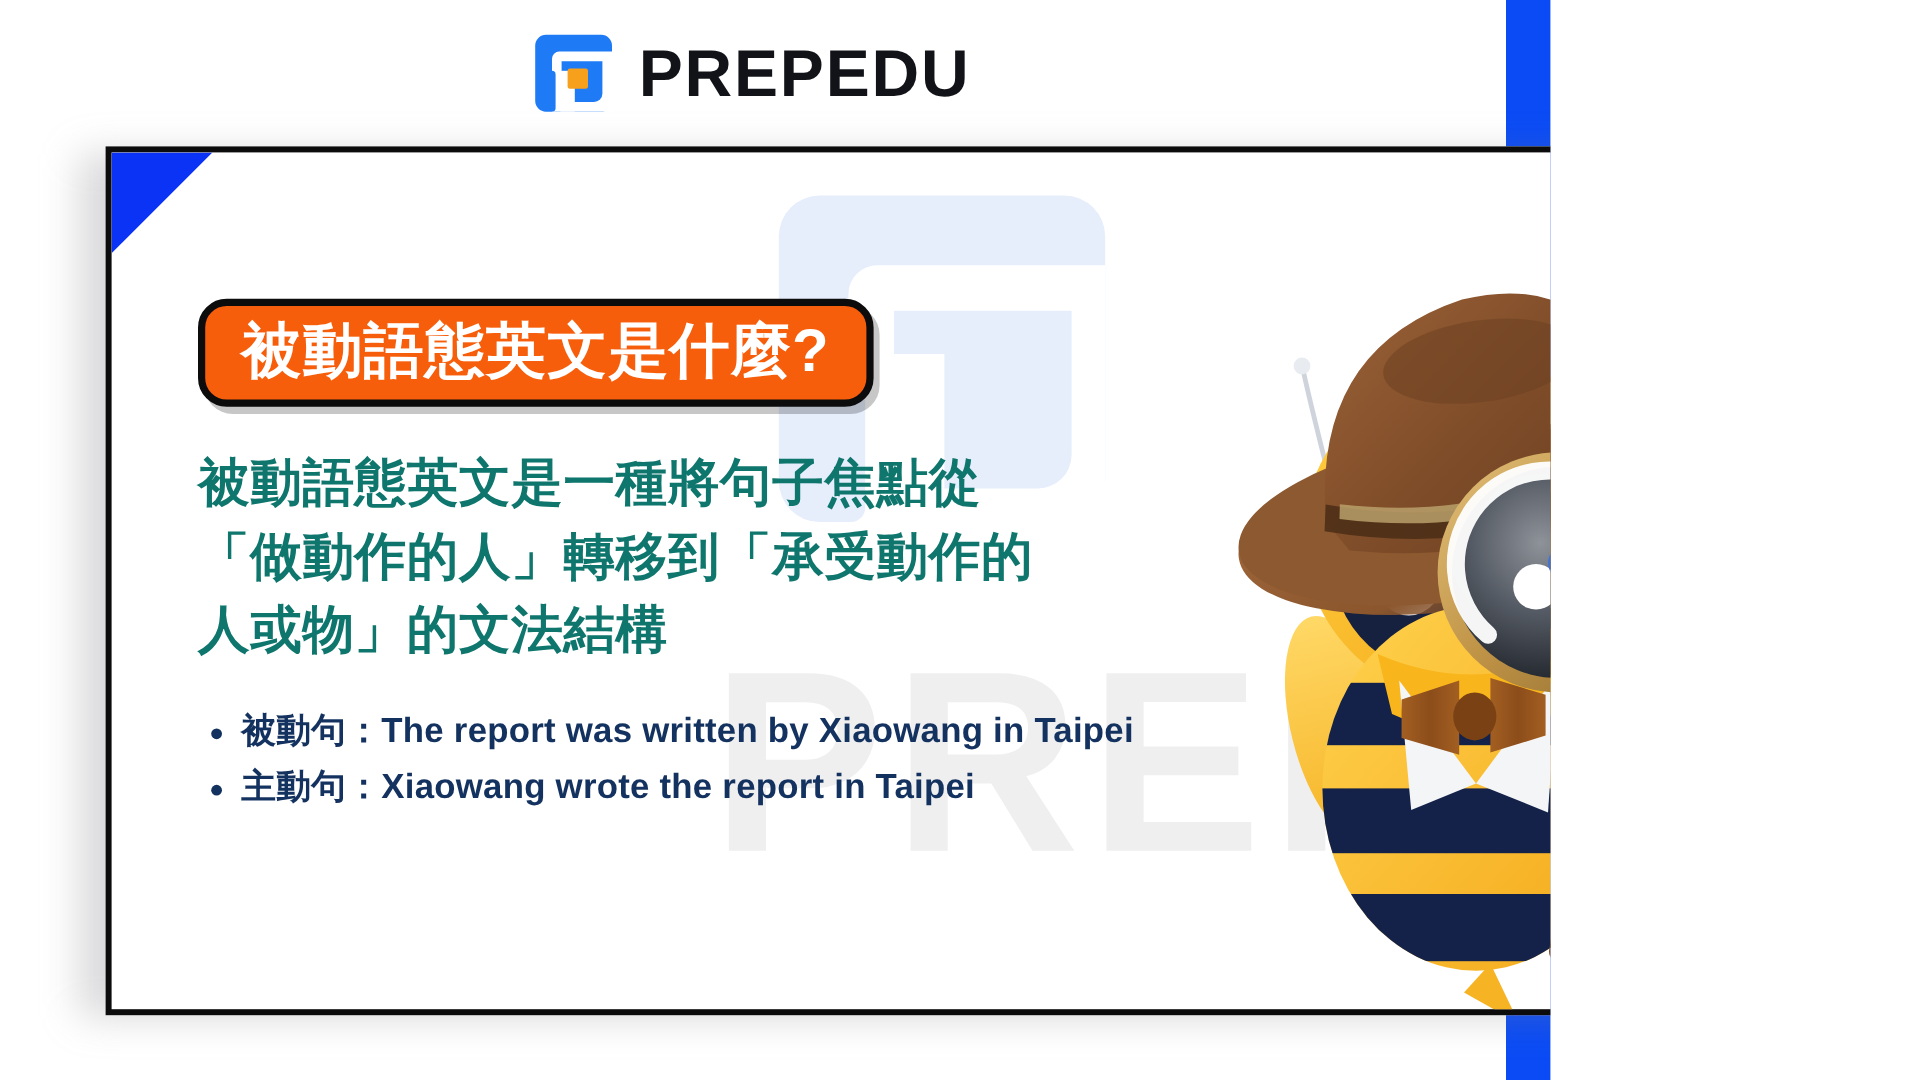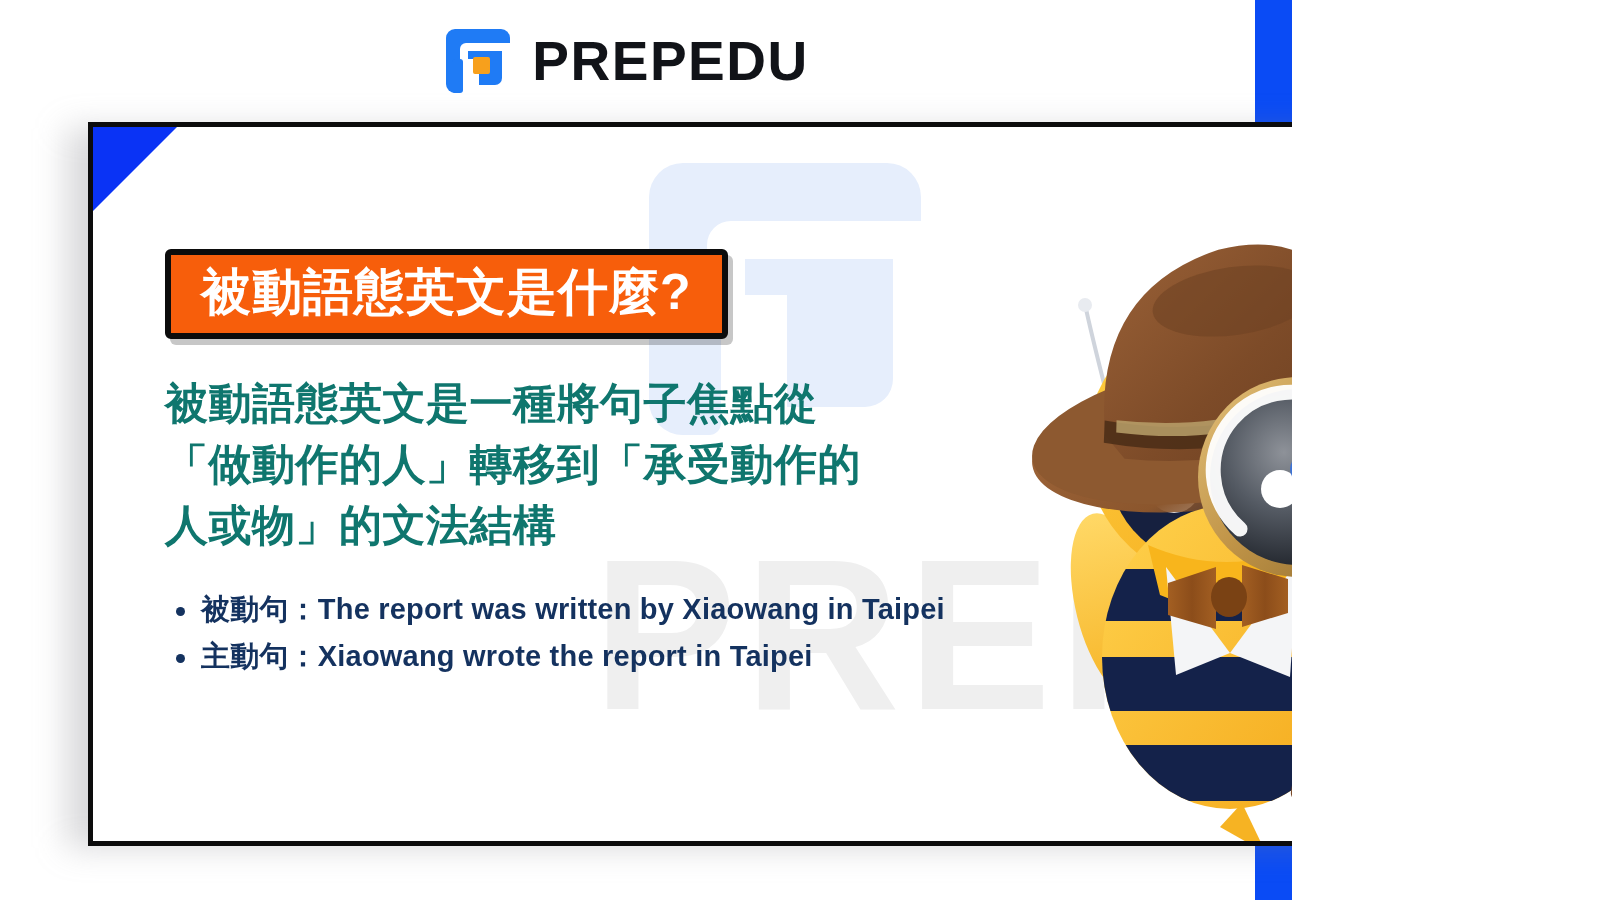--- a/index.html
+++ b/index.html
@@ -199,21 +199,21 @@
     left: 72px;
     top: 122px;
     width: 800px;
     z-index: 3;
   }
 
   .title-badge {
     display: inline-block;
     background: #f75e0b;
     border: 6px solid #0c0c0c;
-    border-radius: 6px;
+    border-radius: 24px;
     padding: 9px 30px 13px 30px;
     box-shadow: 5px 6px 0 rgba(0,0,0,0.22);
   }
   .title-badge .title-text {
     font-size: 50px;
     font-weight: 700;
     color: #ffffff;
     letter-spacing: 1px;
     line-height: 1.12;
     white-space: nowrap;

